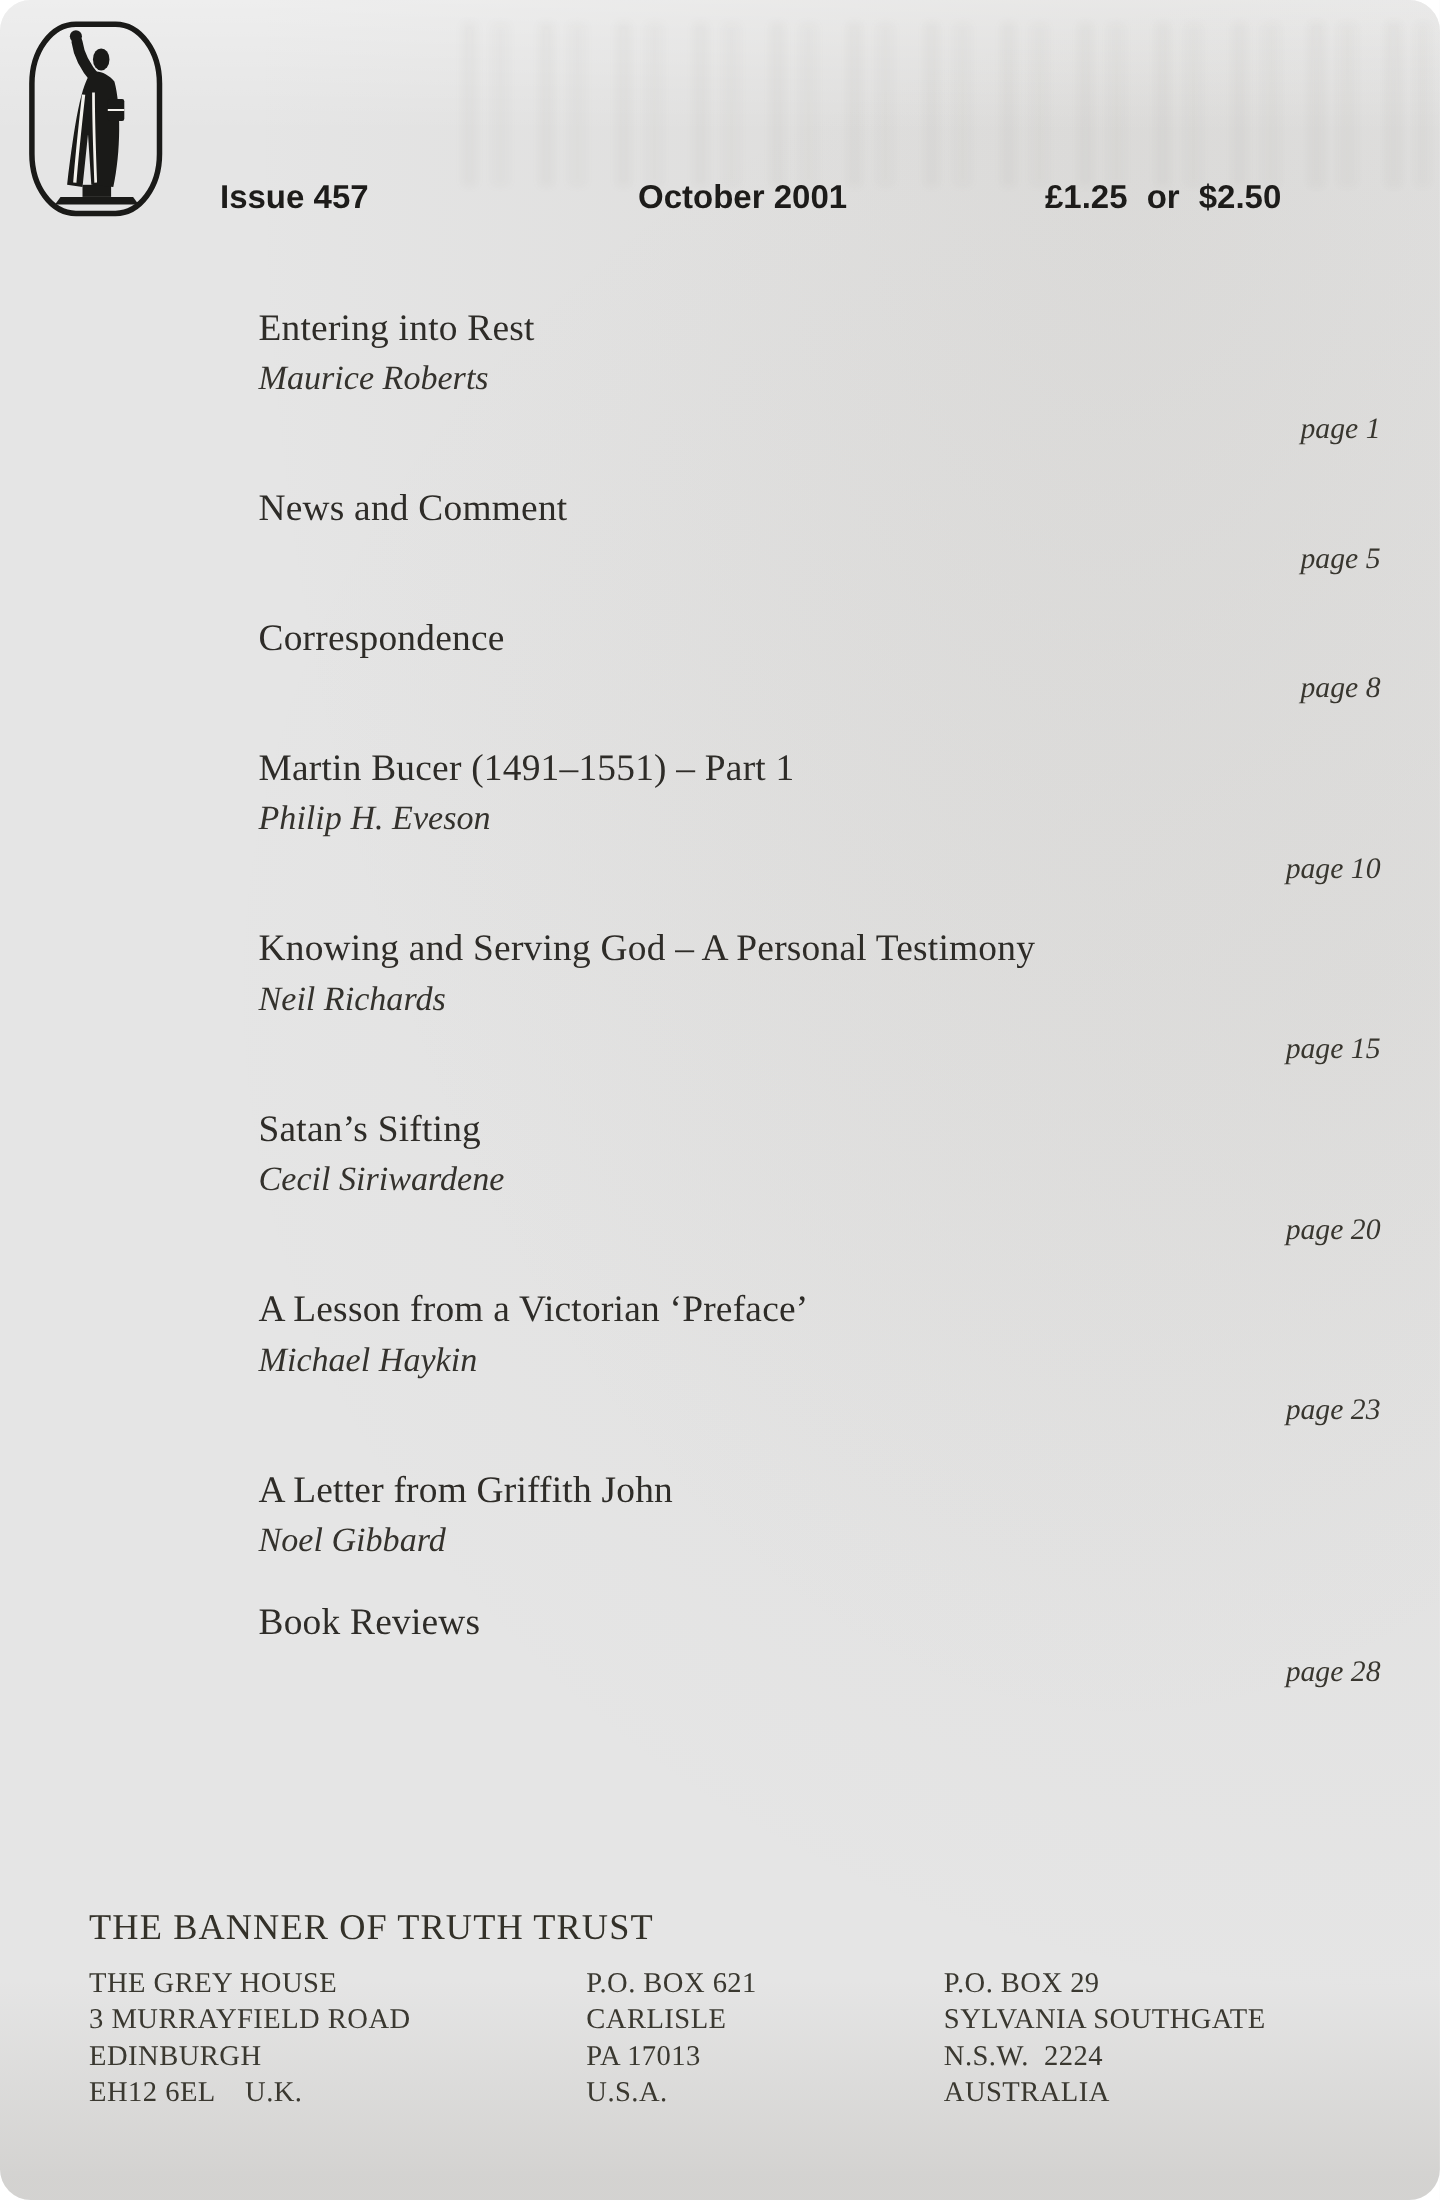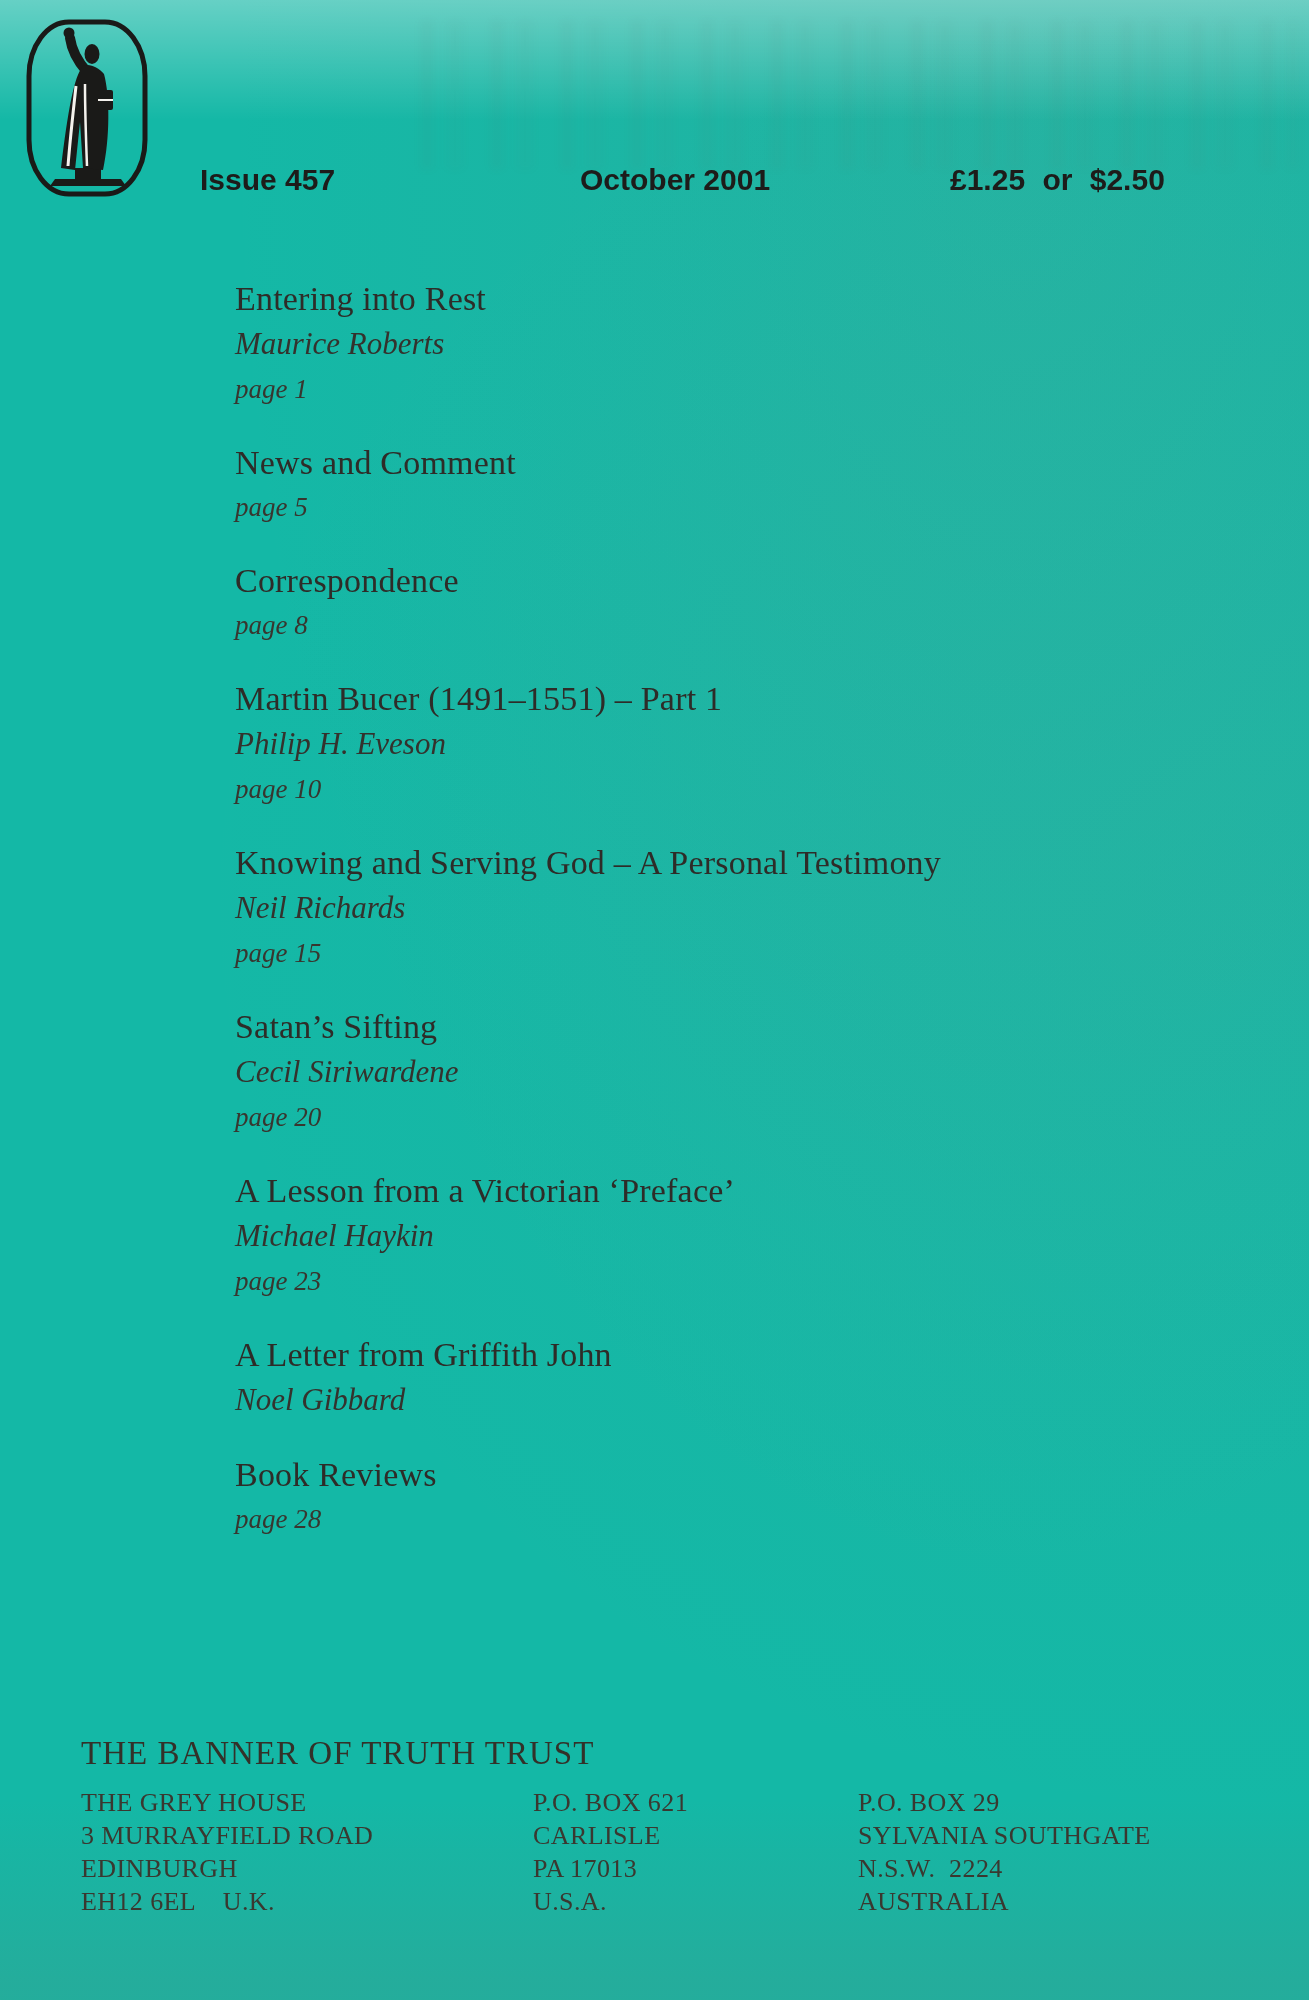--- a/index.html
+++ b/index.html
@@ -2,23 +2,24 @@
 <html><head>
 <meta charset="utf-8">
 <style>
   html,body { margin:0; padding:0; }
   body { font-family: "Liberation Serif", serif; }
 
   .page {
     position: relative;
     width: 1309px;
     height: 2000px;
-    background: #14b8a6;
+    background: #e5e5e5;
     color: #2c2a26;
     overflow: hidden;
+    border-radius: 28px;
   }
 
   
   .scan-texture {
     position: absolute; inset: 0;
     pointer-events: none;
     background:
       linear-gradient(180deg, rgba(255,255,255,0.35) 0%, rgba(255,255,255,0) 6%,
                       rgba(0,0,0,0) 90%, rgba(120,114,102,0.16) 99%),
       radial-gradient(ellipse at 78% 6%, rgba(150,144,132,0.12), transparent 55%),
@@ -56,20 +57,21 @@
   }
   .entry .author {
     margin: 0; font-style: italic;
     font-size: 31px; line-height: 46px;
     color: #34322d;
   }
   .entry .pageref {
     margin: 0; font-style: italic;
     font-size: 27px; line-height: 44px;
     color: #38362f;
+    text-align: right;
   }
 
   
   .publisher { position: absolute; left: 81px; top: 1732px; width: 1150px; color: #3a3830; }
   .publisher h3 {
     margin: 0 0 12px 0; font-weight: normal;
     font-size: 33px; line-height: 42px; letter-spacing: 1px;
     color: #333129;
   }
   .addr-row { display: flex; }

